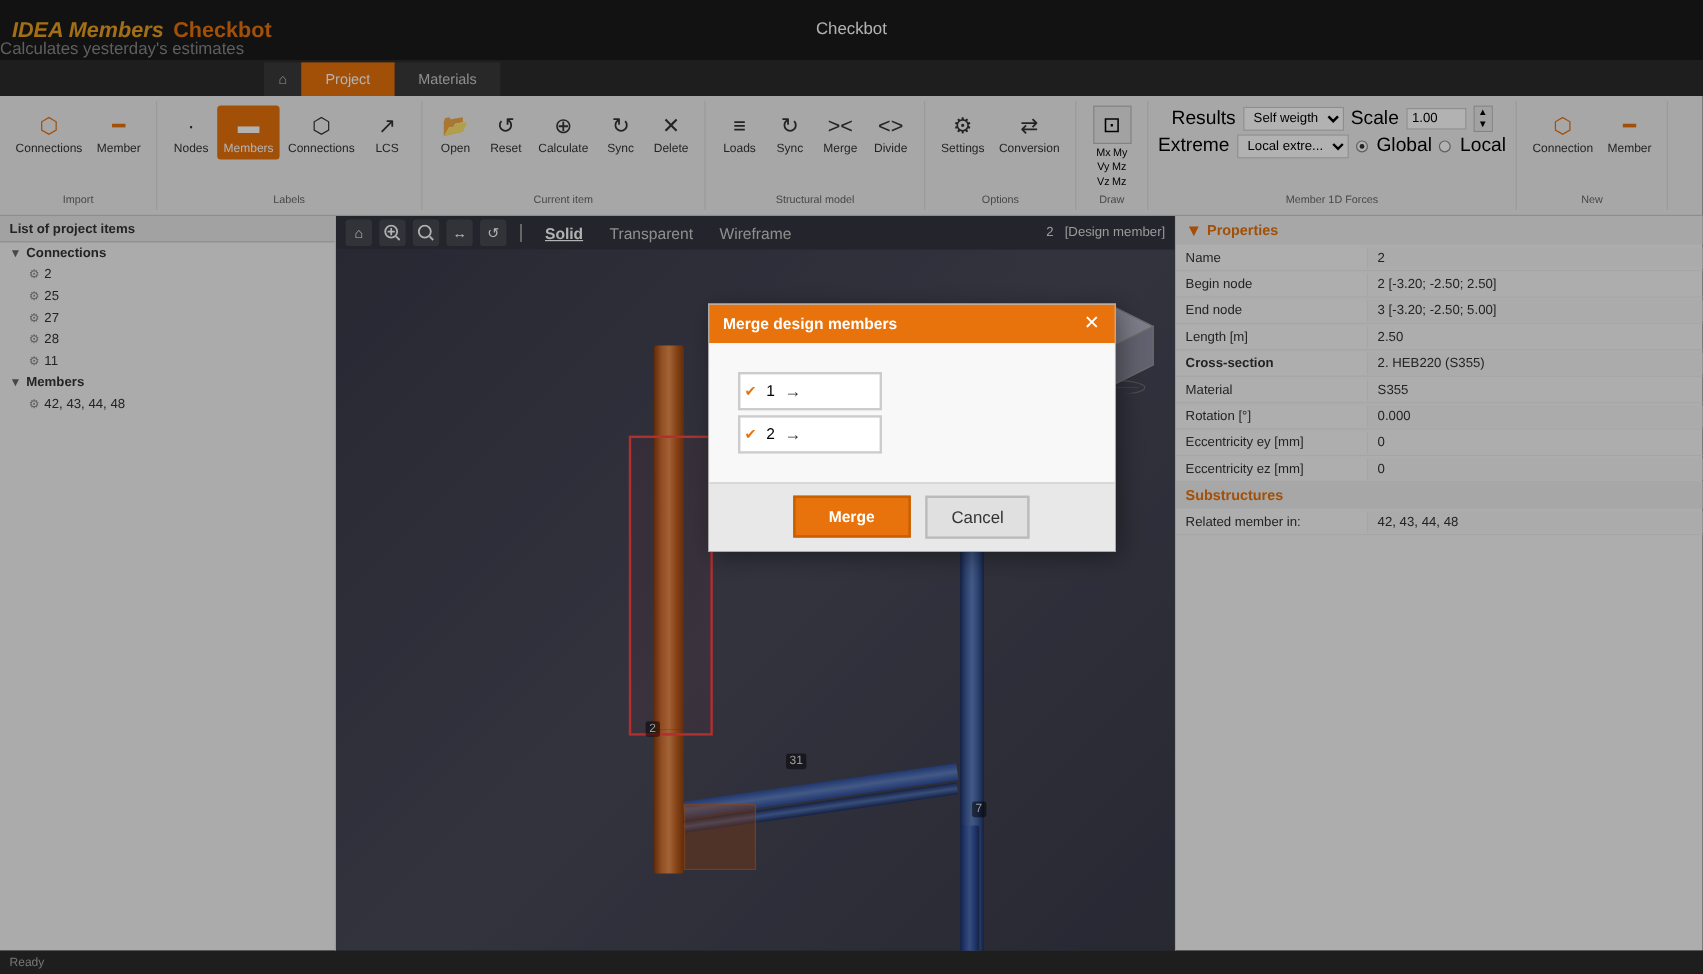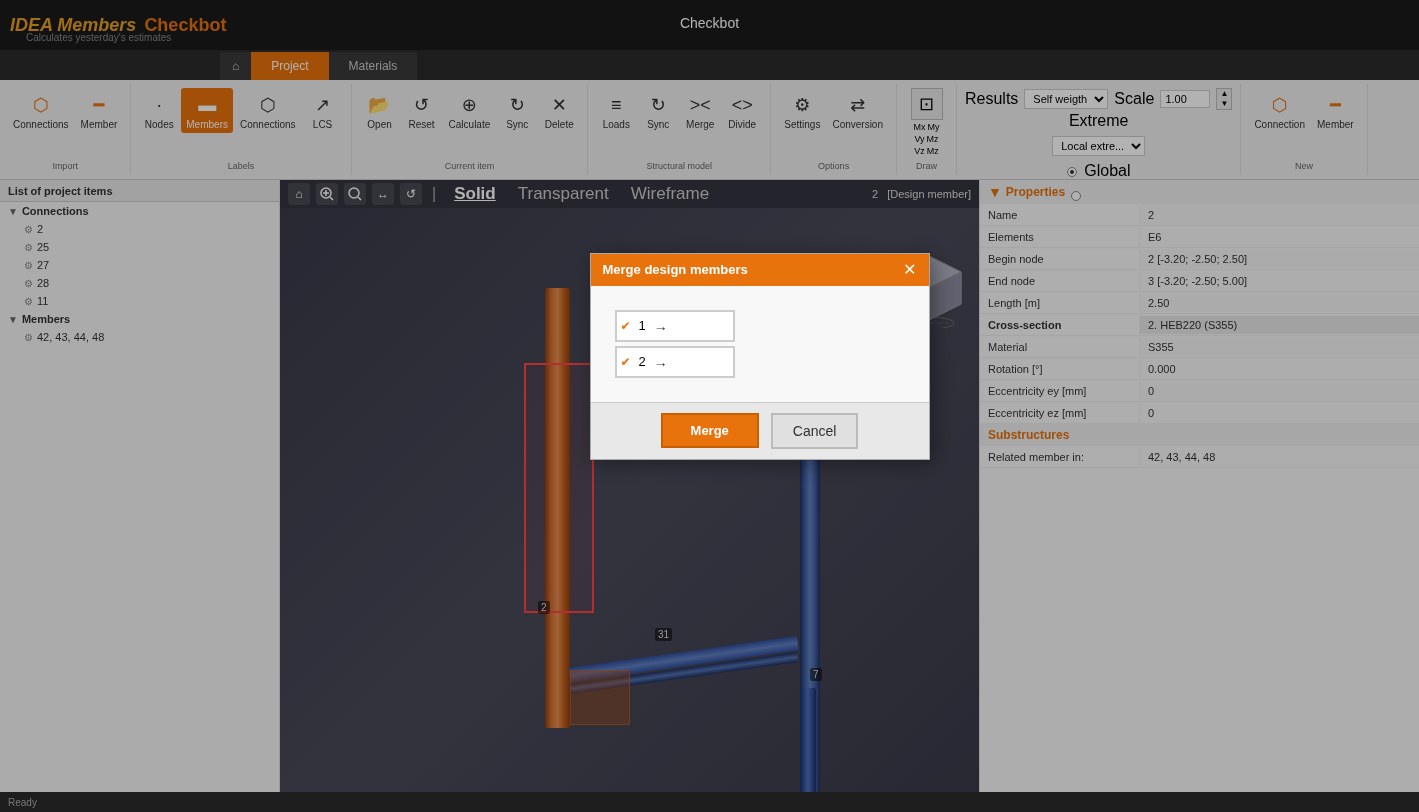--- a/index.html
+++ b/index.html
@@ -20,24 +20,24 @@
       gap: 8px;
     }
     .logo-text {
       color: #e8a020;
       font-weight: bold;
       font-size: 18px;
       font-style: italic;
     }
     .tagline {
       color: #888;
-      font-size: 10px;
+      font-size: 14px;
       position: absolute;
       top: 32px;
-      left: 26px;
+      left: 0;
     }
     .app-title-center {
       position: absolute;
       left: 50%;
       transform: translateX(-50%);
       color: white;
       font-size: 14px;
       top: 15px;
     }
 
@@ -197,21 +197,21 @@
       justify-content: center;
       cursor: pointer;
       border-radius: 3px;
       background: rgba(255,255,255,0.1);
       color: white;
       font-size: 12px;
       border: none;
     }
     .view-mode-btn {
       padding: 2px 8px;
-      font-size: 17px;
+      font-size: 13px;
       cursor: pointer;
       color: #ccc;
       background: none;
       border: none;
     }
     .view-mode-btn.active {
       color: white;
       font-weight: bold;
       text-decoration: underline;
     }
@@ -597,21 +597,21 @@
         <select class="dropdown-select">
           <option>Self weigth</option>
         </select>
         <span>Scale</span>
         <input type="text" class="scale-input" value="1.00" style="">
         <div class="spinbox">
           <button class="spinbox-btn">▲</button>
           <button class="spinbox-btn">▼</button>
         </div>
       </div>
-      <div style="display:flex;align-items:center;gap:6px;flex-direction:column;">
+      <div style="display:flex;align-items:center;gap:6px;">
         <span>Extreme</span>
         <select class="dropdown-select">
           <option>Local extre...</option>
         </select>
         <span>
           <span class="radio-dot checked"></span>
           <span>Global</span>
         </span>
         <span>
           <span class="radio-dot"></span>
@@ -746,24 +746,20 @@
     <div class="panel-section-header">
       <span style="color:#e8720c;font-size:14px;">▼</span>
       <span>Properties</span>
     </div>
 
     <div class="prop-row">
       <span class="prop-label">Name</span>
       <span class="prop-value">2</span>
     </div>
     <div class="prop-row">
-      <span class="prop-label">Elements</span>
-      <span class="prop-value">E6</span>
-    </div>
-    <div class="prop-row">
       <span class="prop-label">Begin node</span>
       <span class="prop-value">2 [-3.20; -2.50; 2.50]</span>
     </div>
     <div class="prop-row">
       <span class="prop-label">End node</span>
       <span class="prop-value">3 [-3.20; -2.50; 5.00]</span>
     </div>
     <div class="prop-row">
       <span class="prop-label">Length [m]</span>
       <span class="prop-value">2.50</span>

